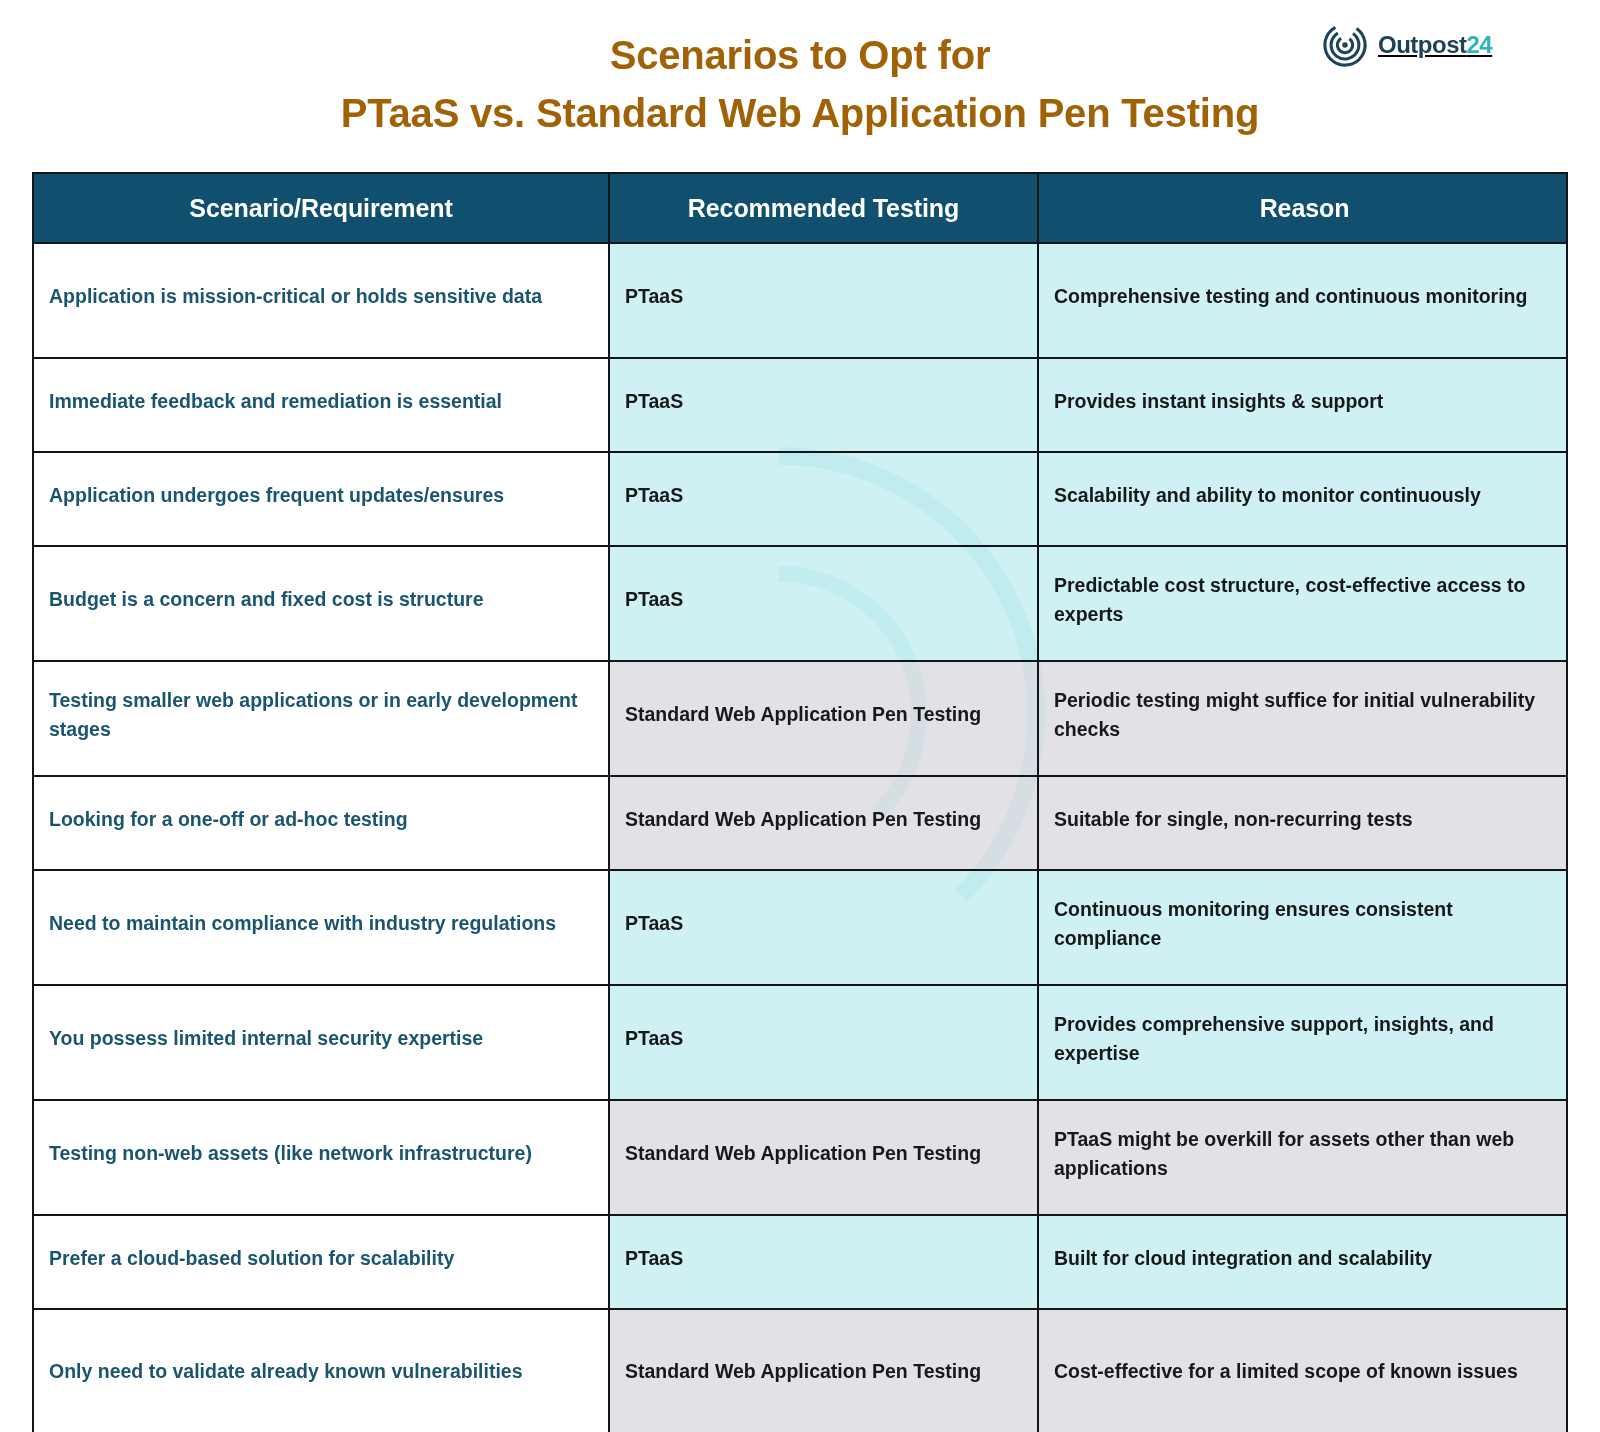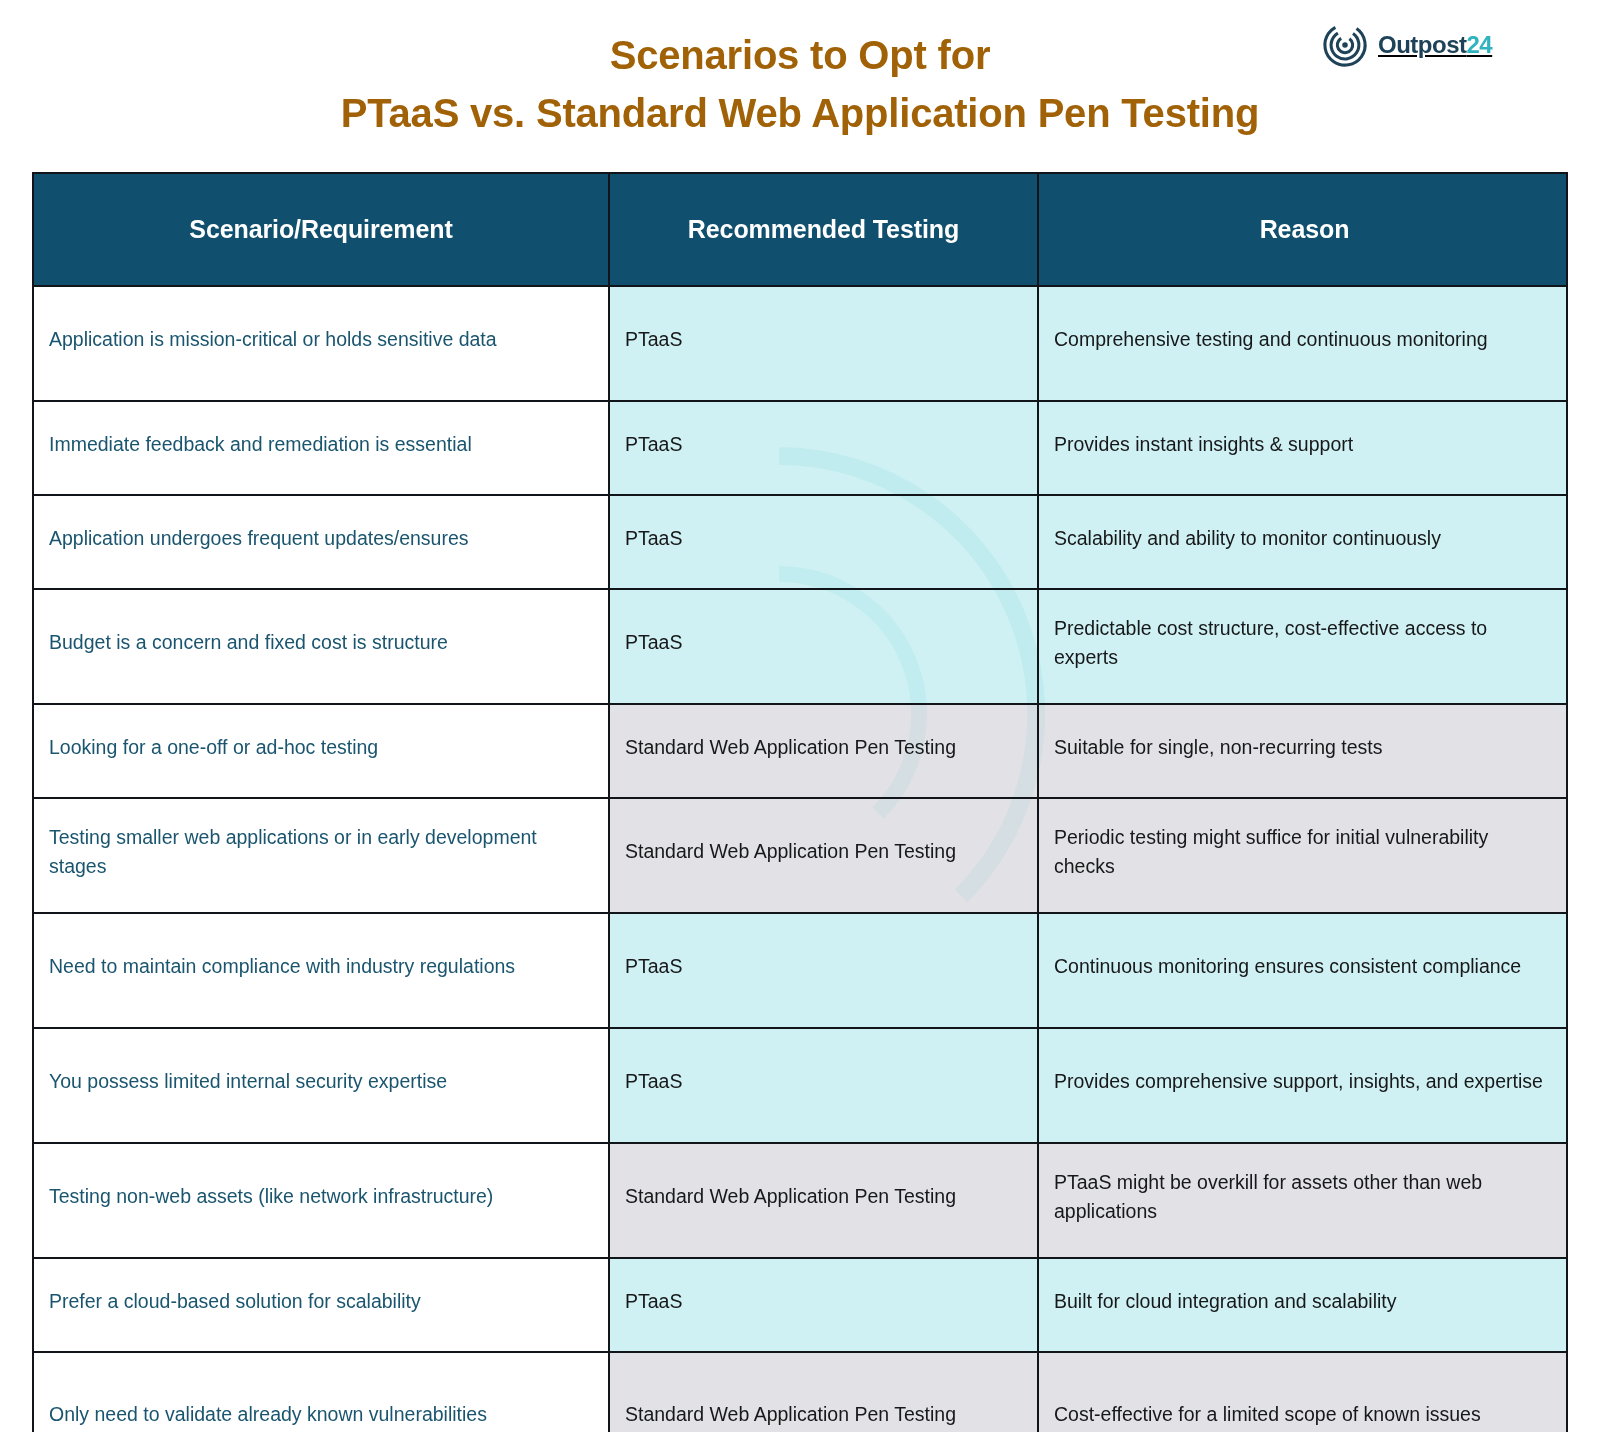--- a/index.html
+++ b/index.html
@@ -77,34 +77,34 @@
   col.c1 { width: 575px; }
   col.c2 { width: 429px; }
   col.c3 { width: 532px; }
 
   thead th {
     background: #10506E;
     color: #ffffff;
     font-size: 25px;
     font-weight: bold;
     text-align: center;
-    height: 112px;
+    height: 69px;
     vertical-align: middle;
     border-right: 2px solid #111418;
     border-bottom: 2px solid #111418;
     letter-spacing: -0.1px;
   }
   thead th:last-child { border-right: none; }
 
   tbody td {
     border-right: 2px solid #111418;
     border-bottom: 2px solid #111418;
     vertical-align: middle;
     font-size: 19.5px;
-    font-weight: normal;
+    font-weight: bold;
     line-height: 1.45;
     padding: 14px 16px 22px 15px;
   }
   tbody tr:last-child td { border-bottom: none; }
   tbody td:last-child { border-right: none; }
 
   td.col-scenario {
     color: #1A556F;
     background: #ffffff;
   }
@@ -198,30 +198,30 @@
           <td class="col-rec">PTaaS</td>
           <td class="col-reason">Scalability and ability to monitor continuously</td>
         </tr>
 
         <tr class="ptaas h-tall">
           <td class="col-scenario">Budget is a concern and fixed cost is structure</td>
           <td class="col-rec">PTaaS</td>
           <td class="col-reason">Predictable cost structure, cost-effective access to experts</td>
         </tr>
 
+        <tr class="standard h-tall">
+          <td class="col-scenario">Testing smaller web applications or in early development stages</td>
+          <td class="col-rec">Standard Web Application Pen Testing</td>
+          <td class="col-reason">Periodic testing might suffice for initial vulnerability checks</td>
+        </tr>
+
         <tr class="standard h-short">
           <td class="col-scenario">Looking for a one-off or ad-hoc testing</td>
           <td class="col-rec">Standard Web Application Pen Testing</td>
           <td class="col-reason">Suitable for single, non-recurring tests</td>
-        </tr>
-
-        <tr class="standard h-tall">
-          <td class="col-scenario">Testing smaller web applications or in early development stages</td>
-          <td class="col-rec">Standard Web Application Pen Testing</td>
-          <td class="col-reason">Periodic testing might suffice for initial vulnerability checks</td>
         </tr>
 
         <tr class="ptaas h-tall">
           <td class="col-scenario">Need to maintain compliance with industry regulations</td>
           <td class="col-rec">PTaaS</td>
           <td class="col-reason">Continuous monitoring ensures consistent compliance</td>
         </tr>
 
         <tr class="ptaas h-tall">
           <td class="col-scenario">You possess limited internal security expertise</td>

